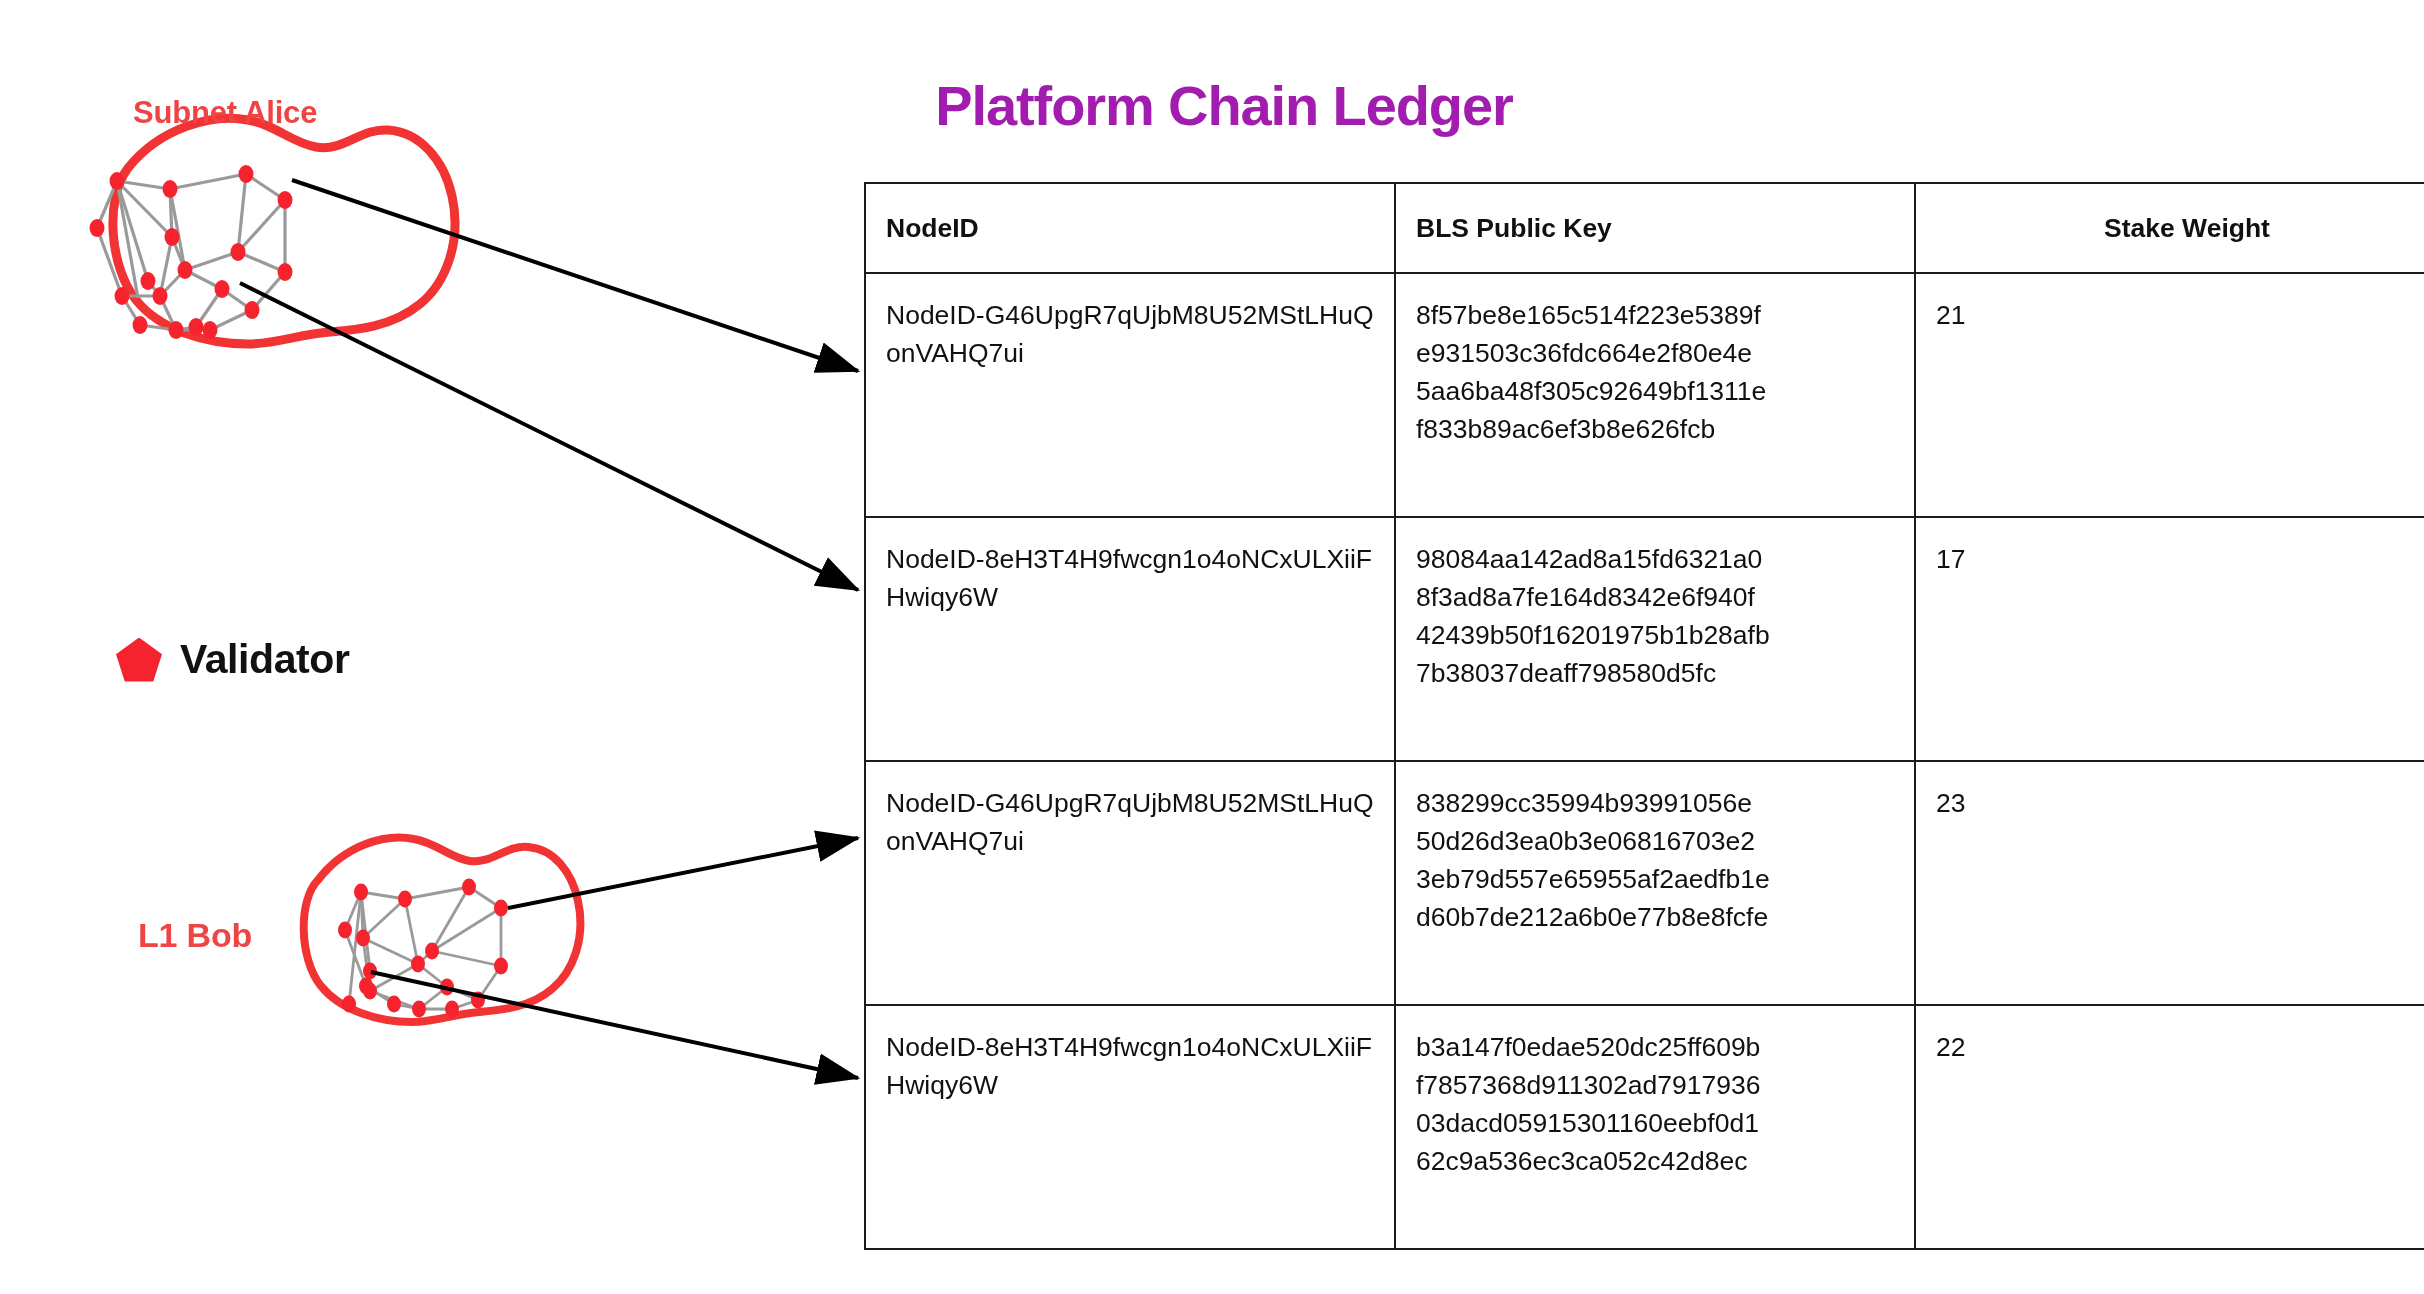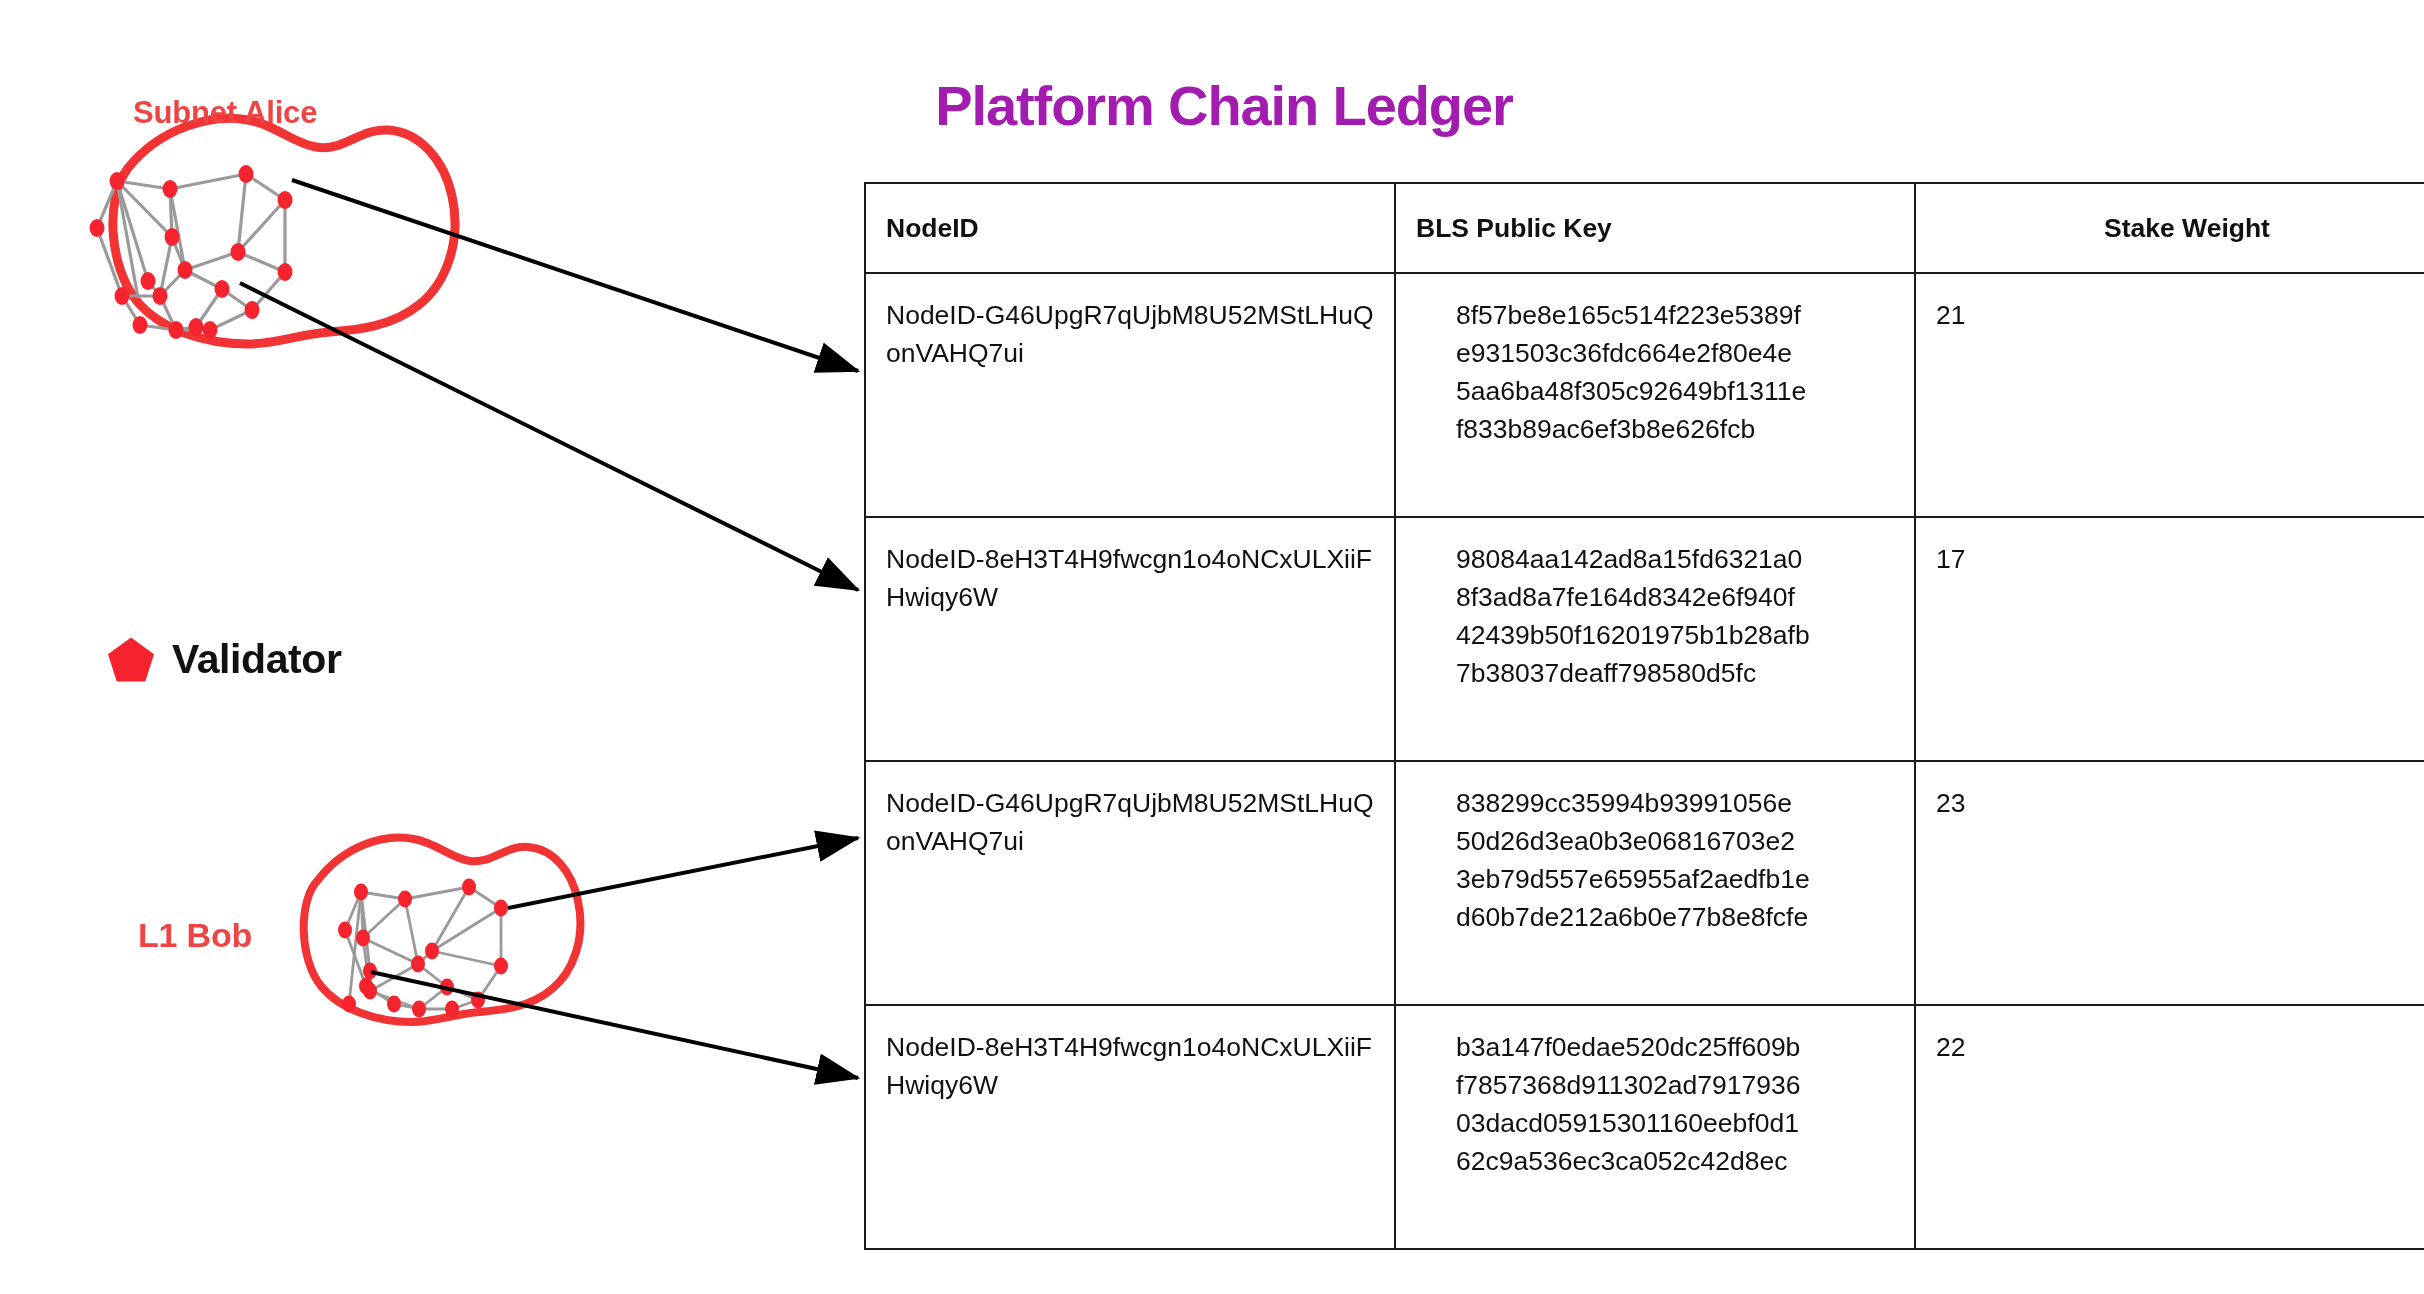--- a/index.html
+++ b/index.html
@@ -15,21 +15,21 @@
 
   .blob-label{
     position:absolute;font-weight:700;color:#ef4444;
     letter-spacing:-0.2px;white-space:nowrap;
   }
   #label-subnet-alice{left:133px;top:95px;font-size:31px;}
   #label-l1-bob{left:138px;top:916px;font-size:34px;}
 
   
   #legend-validator{
-    position:absolute;left:108px;top:636px;
+    position:absolute;left:116px;top:636px;
     display:flex;align-items:center;gap:18px;
   }
   #legend-validator .pentagon{
     width:46px;height:44px;background:#F5232E;
     clip-path:polygon(50% 0%,100% 38%,81% 100%,19% 100%,0% 38%);
   }
   #legend-validator .legend-text{
     font-size:41px;font-weight:700;color:#111111;letter-spacing:-0.4px;
   }
 
@@ -56,21 +56,21 @@
     font-weight:700;height:60px;vertical-align:middle;padding-top:14px;padding-bottom:14px;
   }
   #ledger-table th.th-node{text-align:left;width:496px;}
   #ledger-table th.th-bls{text-align:left;width:486px;}
   #ledger-table th.th-stake{text-align:center;width:502px;}
   #ledger-table td.col-node{width:496px;}
   #ledger-table td.col-bls{width:486px;}
   #ledger-table td.col-stake{width:502px;}
   #ledger-table td{height:198px;font-weight:400;}
   .cellwrap{word-break:break-all;overflow-wrap:anywhere;}
-  .bls-line{display:block;white-space:nowrap;margin-left:40px;}
+  .bls-line{display:block;white-space:nowrap;}
 </style>
 </head>
 <body>
 
 <svg id="diagram-layer" viewBox="0 0 900 1294" width="900" height="1294">
   <defs>
     <marker id="arrowhead" markerWidth="11" markerHeight="8" refX="10.4" refY="4" orient="auto" markerUnits="strokeWidth">
       <path d="M0,0 L11,4 L0,8 z" fill="#000000"></path>
     </marker>
   </defs>

